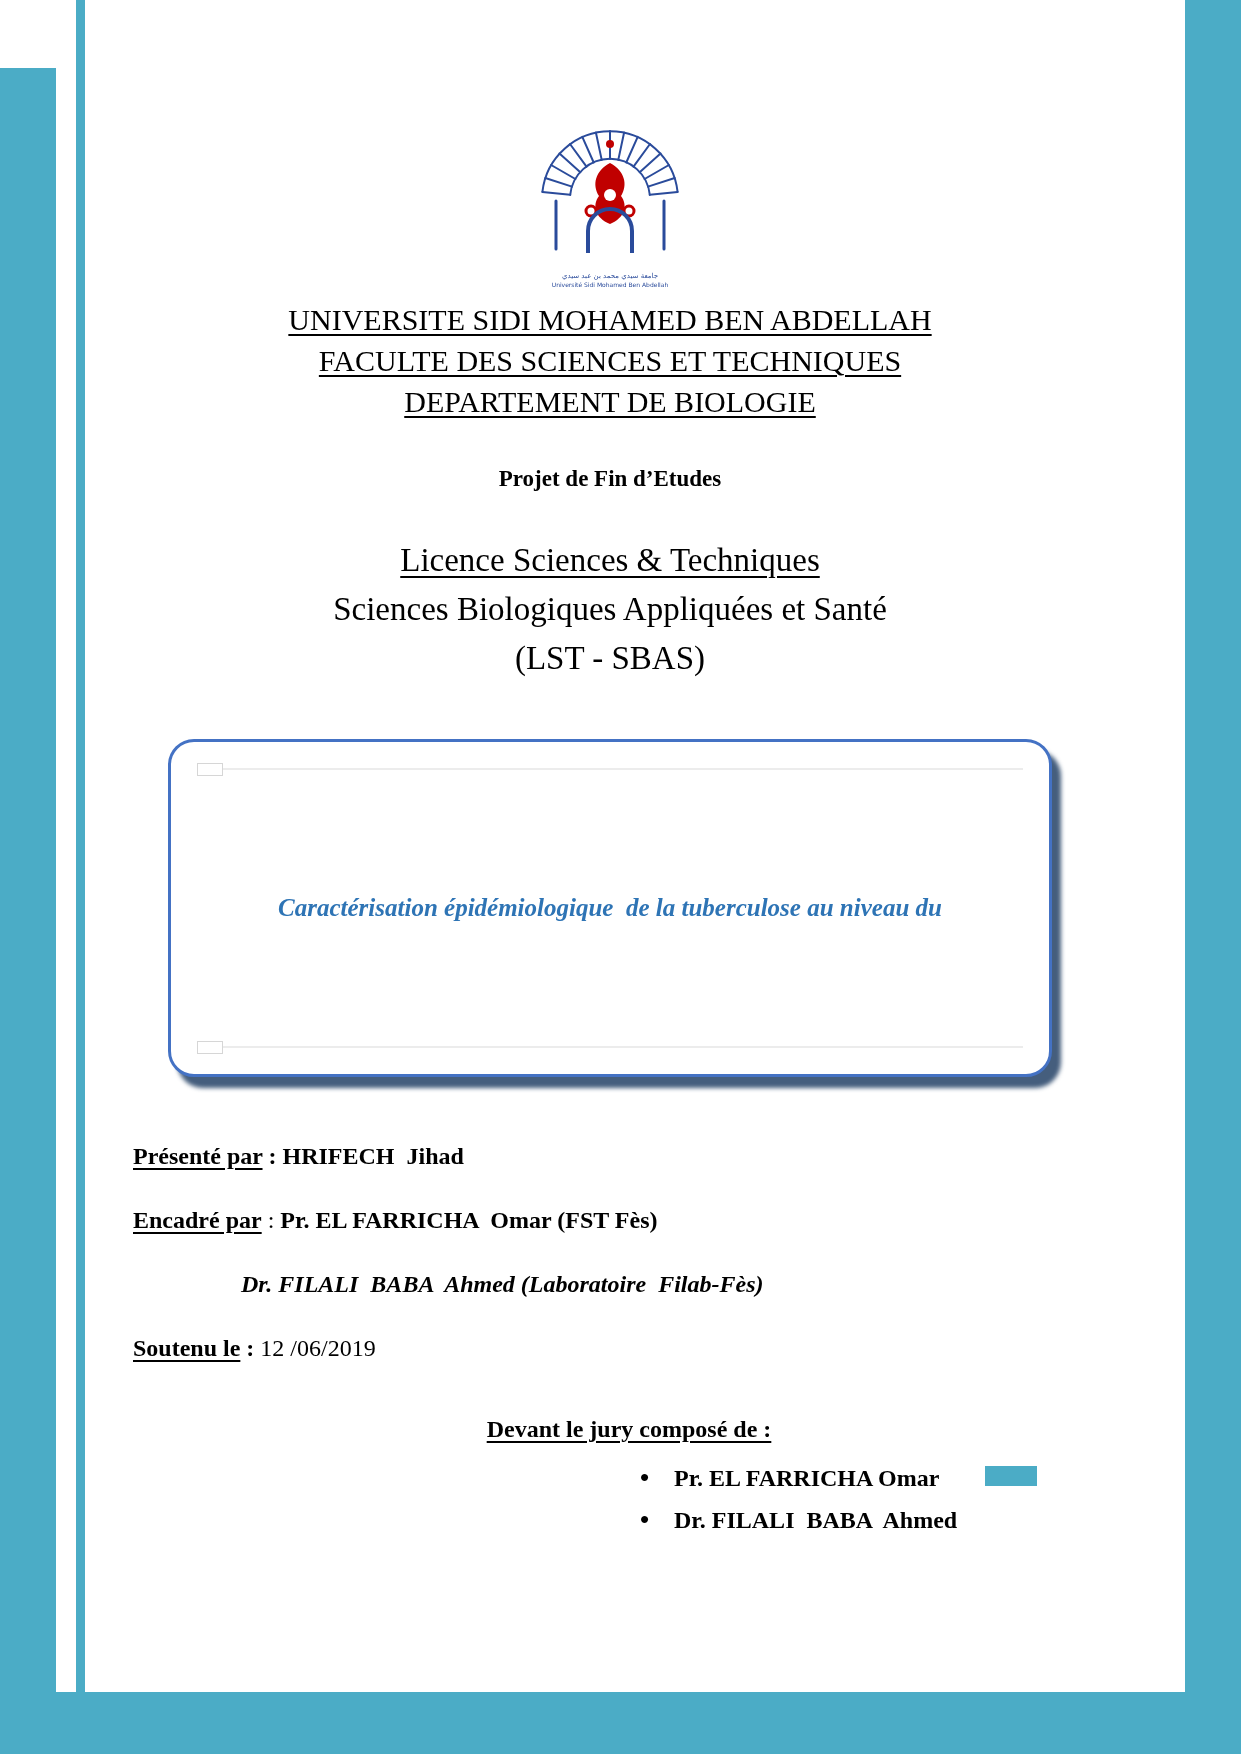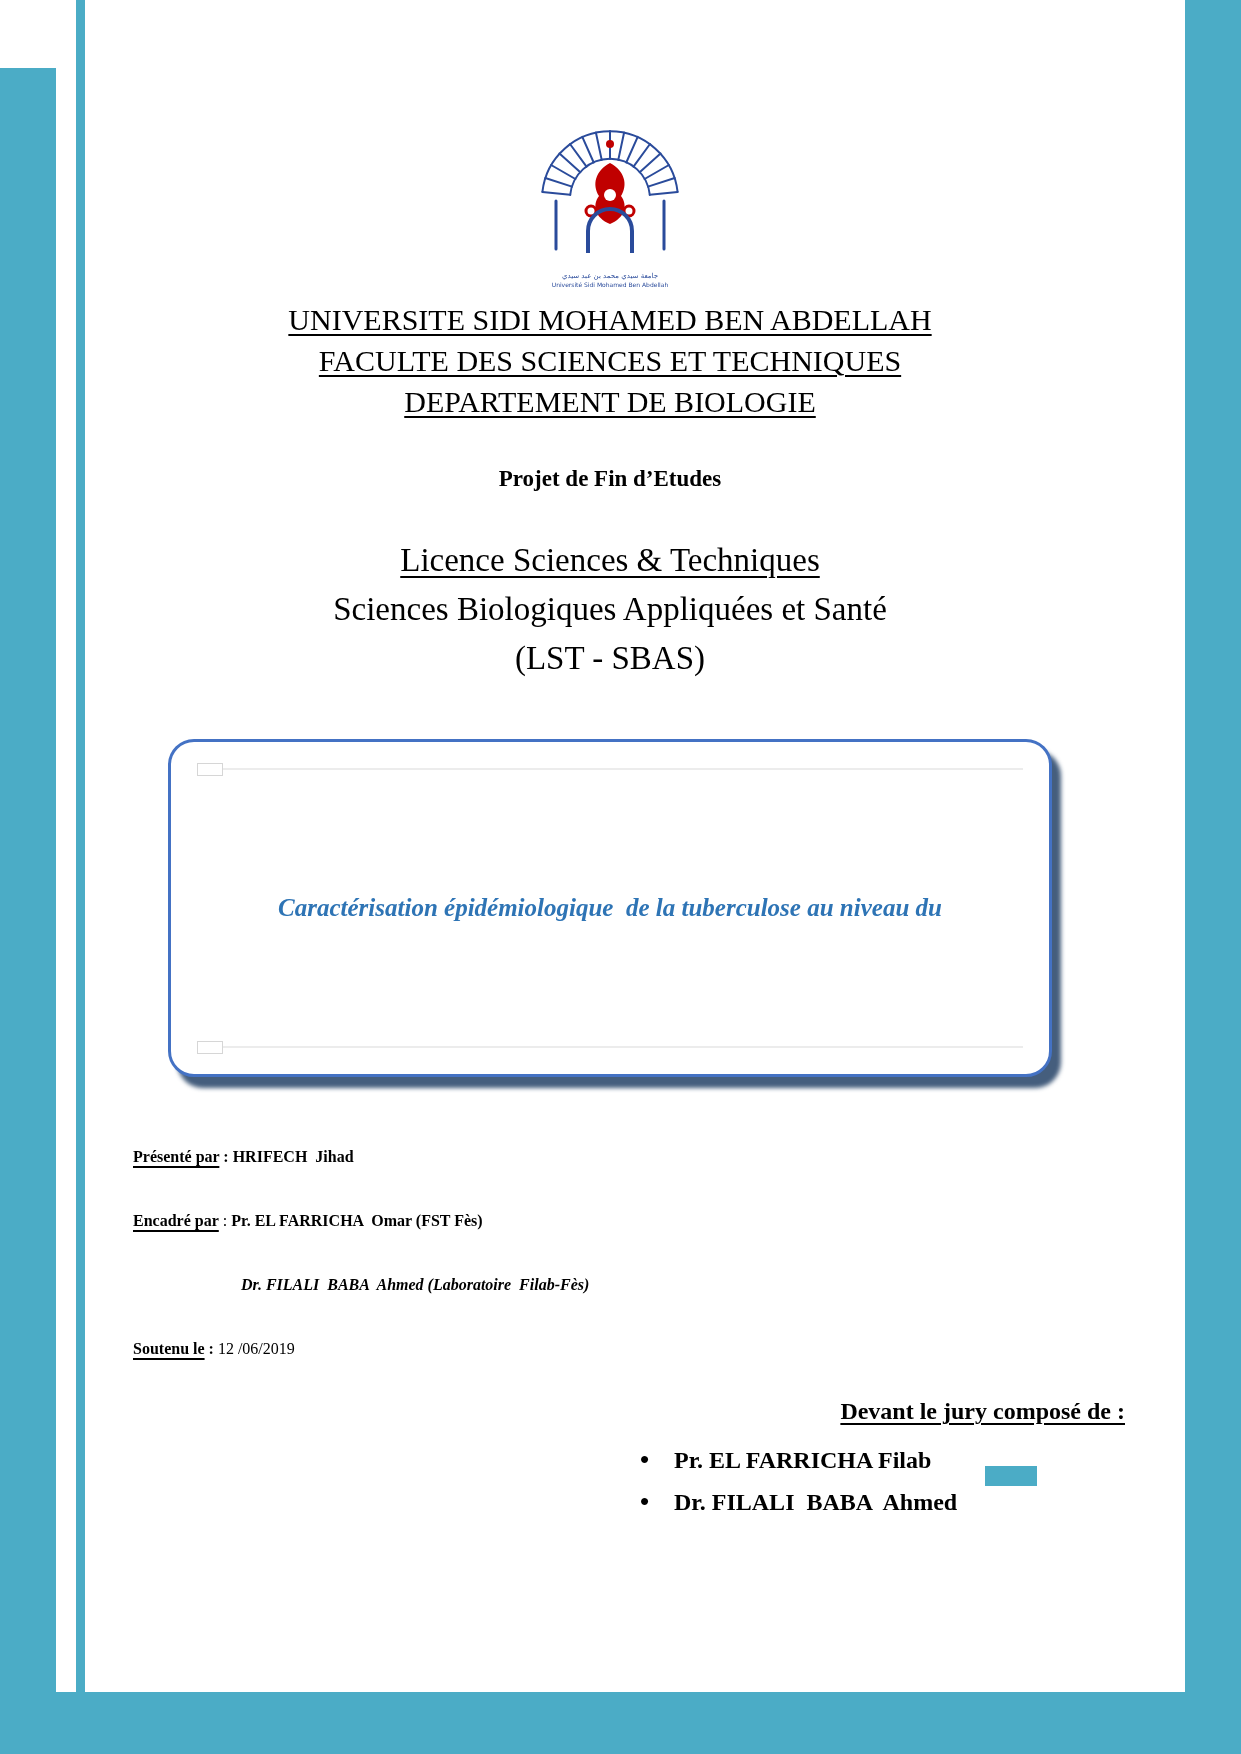--- a/index.html
+++ b/index.html
@@ -36,30 +36,30 @@
     margin:56px auto 0; width:884px; background:#fff;
     border:3px solid #4472C4; border-radius:26px;
     box-shadow:9px 11px 4px rgba(23,54,93,0.8);
     padding:20px 18px;
   }
   .rail { display:flex; align-items:center; height:14px; margin:0 8px; }
   .rail-tab { width:26px; height:13px; background:#fff; border:1px solid #d6d6d6; }
   .rail-line { flex:1; height:2px; background:#ececec; }
   .box-title { padding:12px 26px; font-size:25px; font-weight:700; color:#2E74B5; line-height:48px; white-space:pre-wrap;font-style:italic; }
 
-  .credits { margin-top:64px; text-align:left; padding-left:38px; font-size:16px; }
+  .credits { margin-top:64px; text-align:left; padding-left:38px; font-size:24px; }
   .credit-line { margin-top:33px; line-height:31px; }
   .credit-line.first { margin-top:0; }
   .label { font-weight:700; text-decoration:underline; text-decoration-thickness:2px; text-underline-offset:4px; }
   .sep-bold { font-weight:700; }
   .val-bold { font-weight:700; white-space:pre-wrap; }
   .val-normal { white-space:pre-wrap; }
   .indent-line { margin-left:108px;font-style:italic; }
 
-  .jury-heading-row { margin-top:34px; text-align:right; padding-left:38px; font-size:24px; }
+  .jury-heading-row { margin-top:52px; text-align:center; padding-left:38px; font-size:24px; }
   .jury-list { margin-top:14px; margin-left:545px; text-align:left; }
   .jury-item { font-size:24px; font-weight:700; line-height:42px; white-space:pre-wrap; }
   .jury-item::before { content:"•"; display:inline-block; width:34px; font-size:26px; }
 </style>
 </head>
 <body>
 
 <div class="page">
 
   <div class="teal bar-left-outer"></div>
@@ -150,18 +150,18 @@
       </div>
       <div class="credit-line">
         <span class="label">Soutenu le</span><span class="sep-bold"> : </span><span class="val-normal">12 /06/2019</span>
       </div>
     </div>
 
     <div class="jury-heading-row">
       <span class="label">Devant le jury composé de :</span>
     </div>
     <div class="jury-list">
-      <div class="jury-item">Pr. EL FARRICHA Filab</div>
+      <div class="jury-item">Pr. EL FARRICHA Omar</div>
       <div class="jury-item">Dr. FILALI  BABA  Ahmed</div>
     </div>
 
   </div>
 </div>
 
 </body></html>

